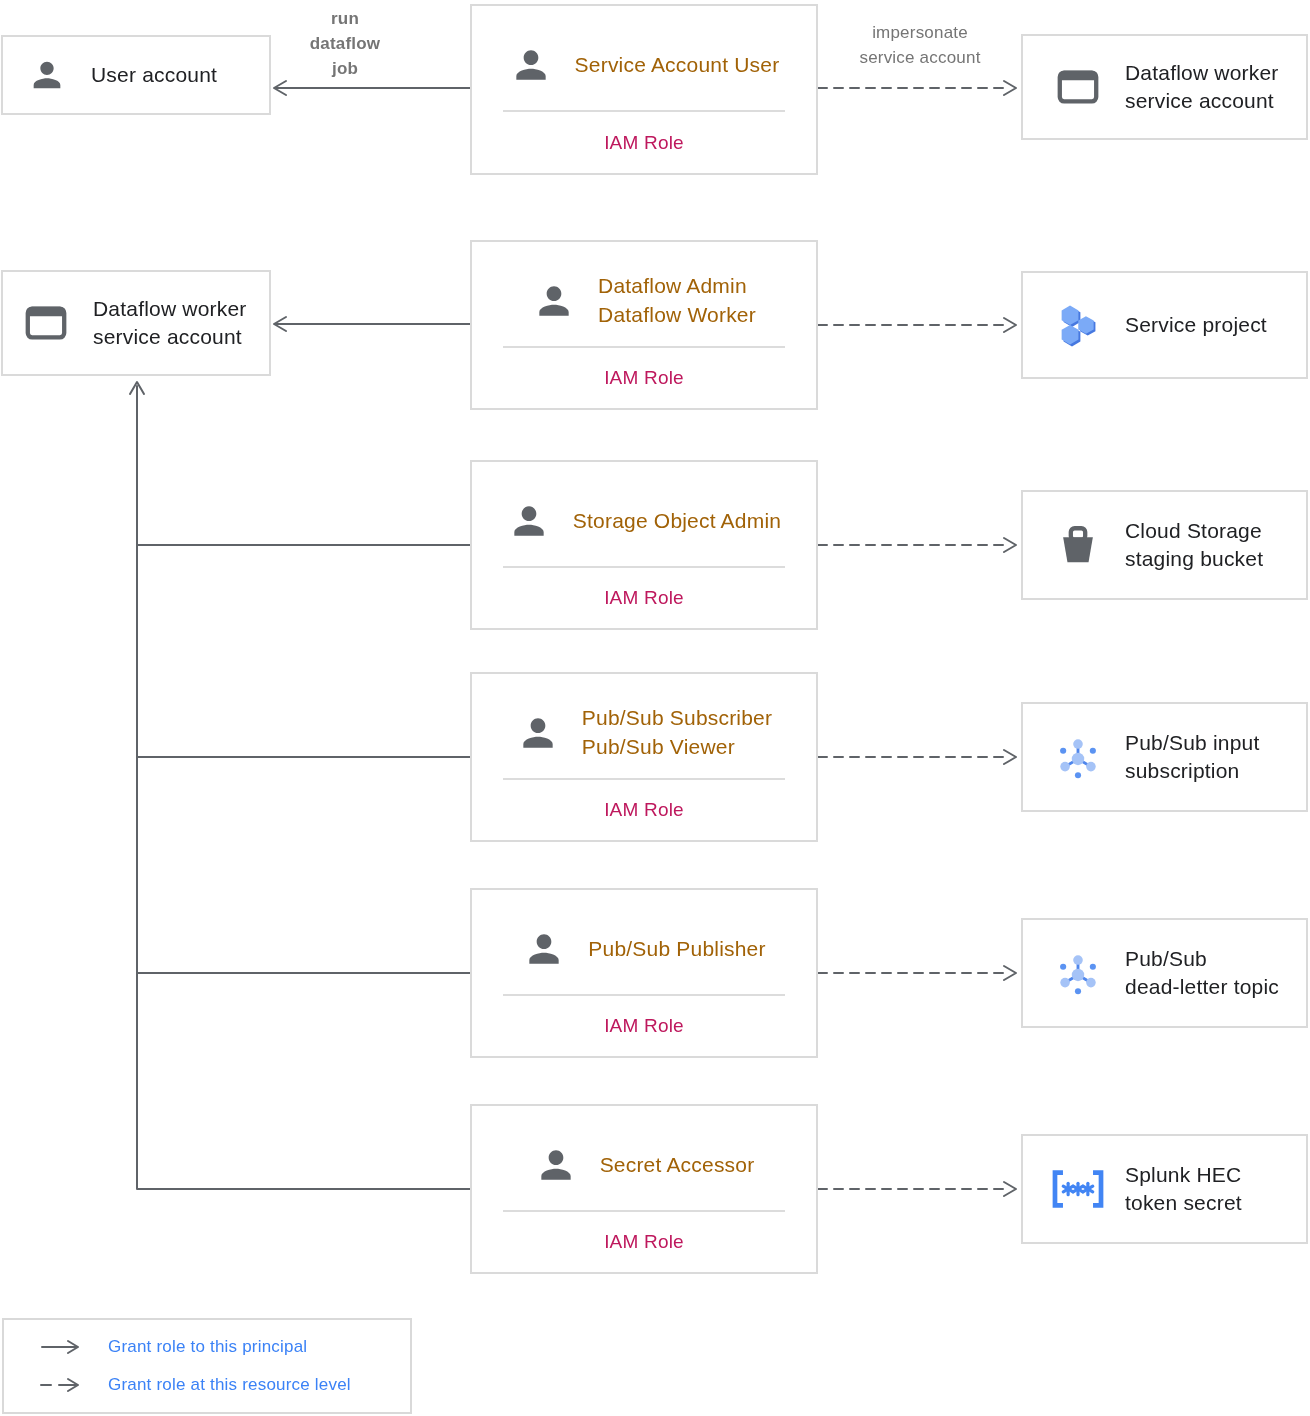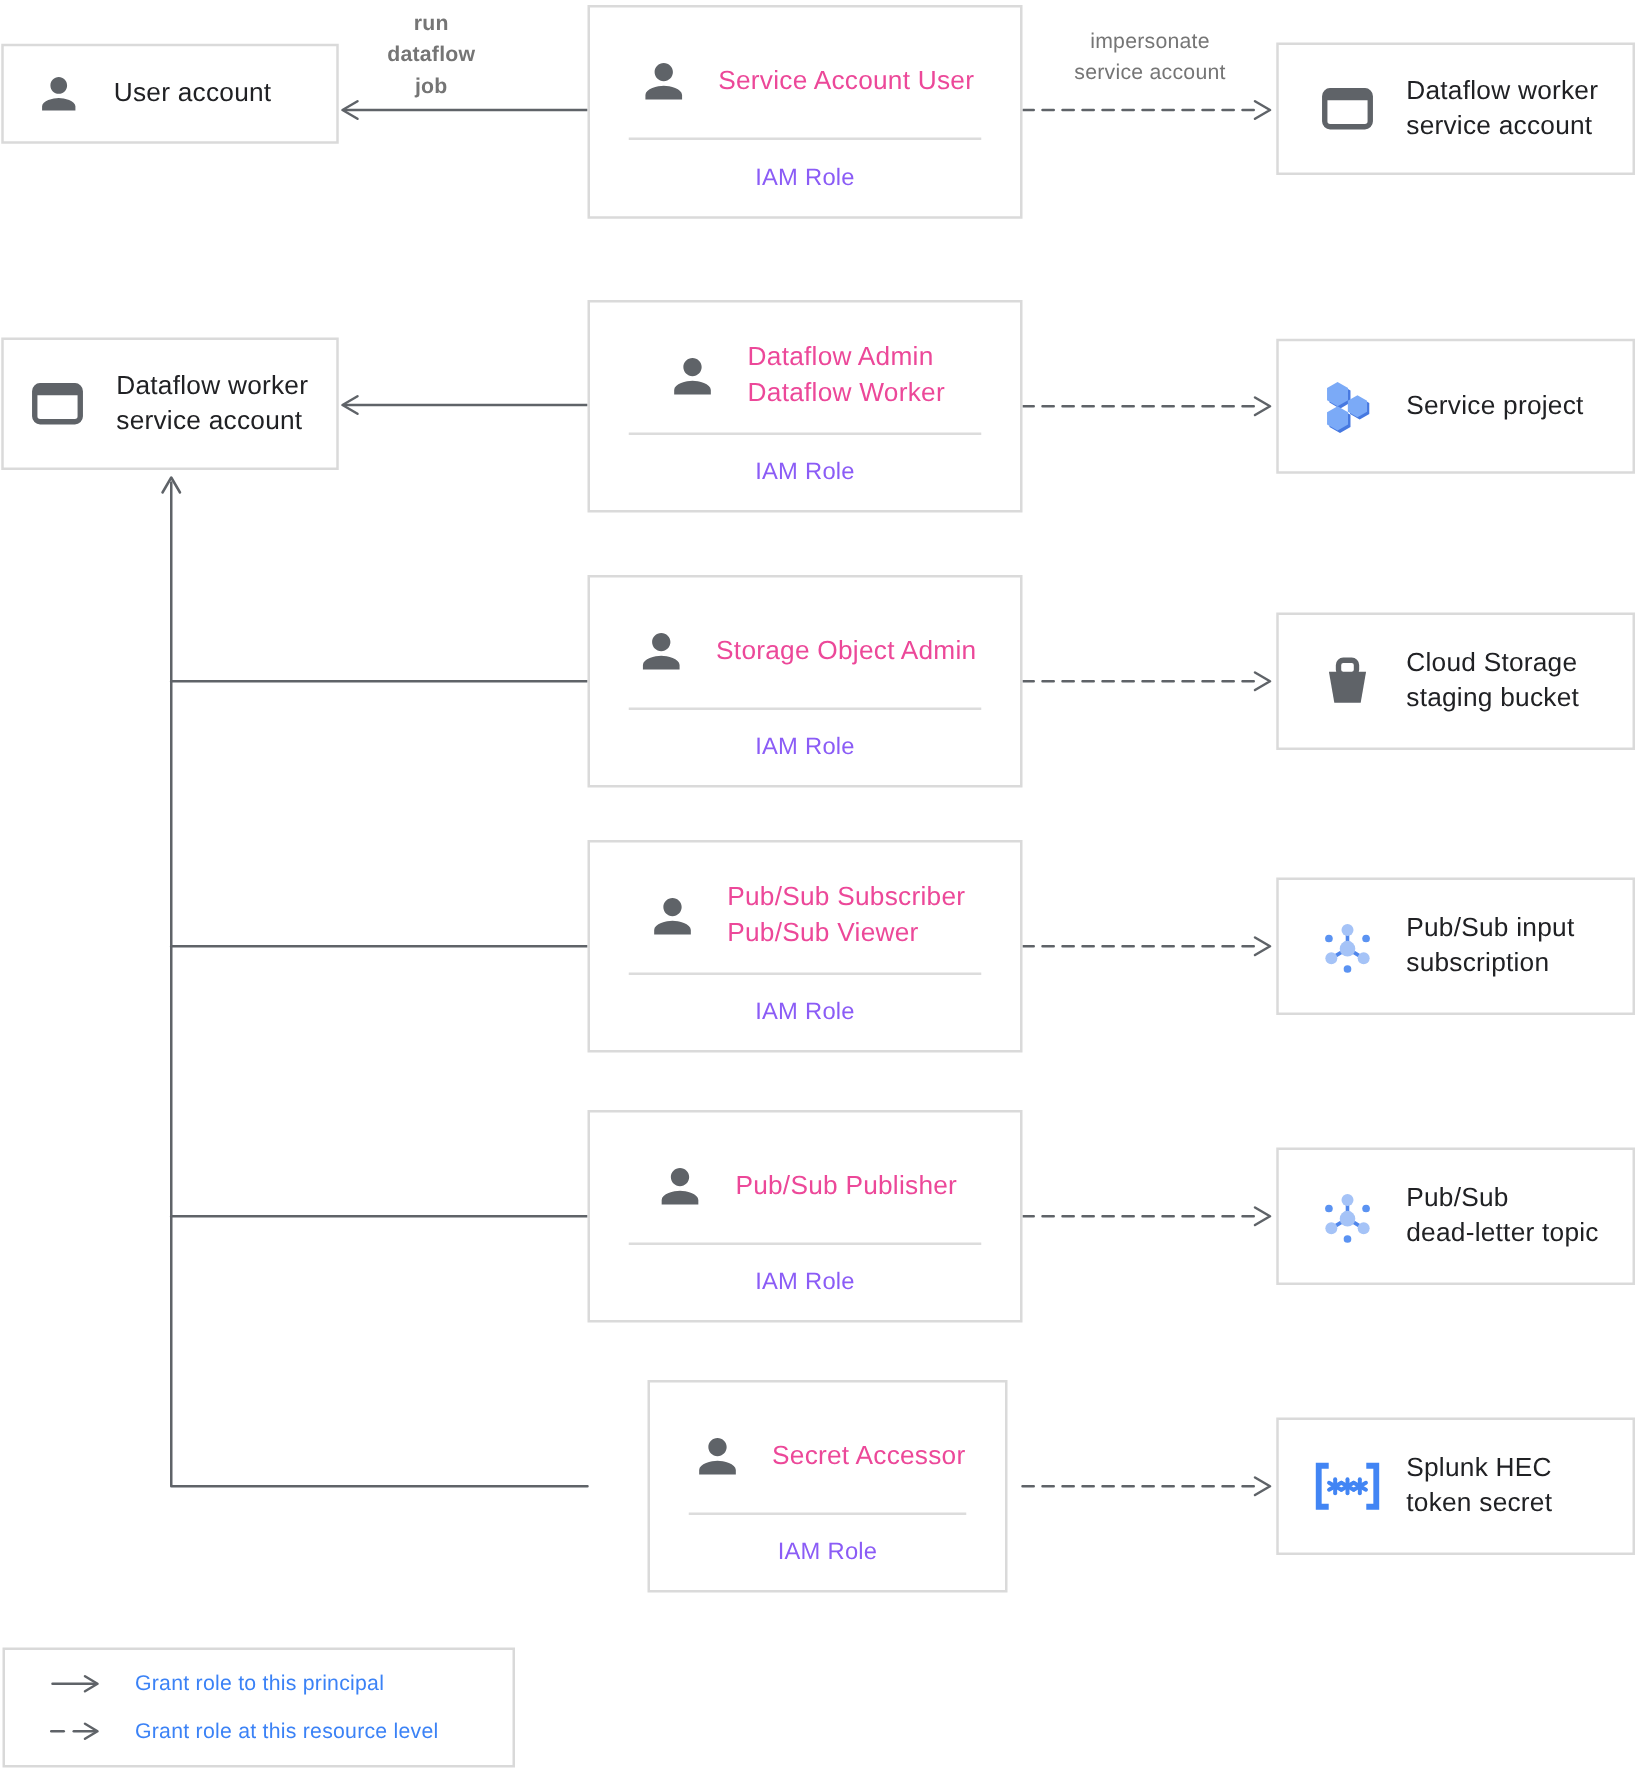--- a/index.html
+++ b/index.html
@@ -8,23 +8,23 @@
     font-family:"Liberation Sans","DejaVu Sans",sans-serif;
   }
   .box{position:absolute;background:#fff;border:2px solid #dadada;box-sizing:border-box;}
   
   .entity{display:flex;align-items:center;gap:24px;padding:0 16px 0 32px;}
   .entity .elabel{font-size:21px;color:#202124;line-height:1.33;white-space:pre-line;letter-spacing:.2px;}
   .entity svg{flex:0 0 auto;}
   
   .card{display:flex;flex-direction:column;}
   .card-top{height:104px;box-sizing:border-box;padding-top:14px;display:flex;align-items:center;justify-content:center;gap:22px;}
-  .card-title{font-size:21px;color:#ec4899;line-height:1.38;white-space:pre-line;letter-spacing:.2px;}
+  .card-title{font-size:21px;color:#a16207;line-height:1.38;white-space:pre-line;letter-spacing:.2px;}
   .card-divider{border-top:2px solid #dcdcdc;margin:0 31px;}
-  .card-bottom{flex:1;display:flex;align-items:center;justify-content:center;font-size:19px;color:#8b5cf6;letter-spacing:.2px;border-radius:14px;}
+  .card-bottom{flex:1;display:flex;align-items:center;justify-content:center;font-size:19px;color:#be185d;letter-spacing:.2px;border-radius:14px;}
   
   .edge-label{position:absolute;font-size:17px;color:#757575;text-align:center;line-height:25px;white-space:pre-line;letter-spacing:.2px;}
   
   #connectors{position:absolute;left:0;top:0;pointer-events:none;}
   
   .legend{position:absolute;left:2px;top:1318px;width:410px;height:96px;border:2px solid #d9d9d9;
     box-sizing:border-box;display:flex;flex-direction:column;justify-content:space-evenly;padding-left:36px;background:#fff;}
   .legend-row{display:flex;align-items:center;gap:20px;}
   .legend-row .llabel{font-size:17px;color:#3b82f6;letter-spacing:.2px;}
 </style>
@@ -145,21 +145,21 @@
     <div class="card-top">
       <svg viewBox="0 0 24 24" width="44" height="44">
           <path fill="#5f6368" d="M12 12c2.21 0 4-1.79 4-4s-1.79-4-4-4-4 1.79-4 4 1.79 4 4 4zm0 2c-2.67 0-8 1.34-8 4v2h16v-2c0-2.66-5.33-4-8-4z"></path>
         </svg>
       <span class="card-title">Pub/Sub Publisher</span>
     </div>
     <div class="card-divider"></div>
     <div class="card-bottom">IAM Role</div>
   </div>
 
-  <div class="box card" style="left:470px;top:1104px;width:288px;height:170px;margin-left:48px;">
+  <div class="box card" style="left:470px;top:1104px;width:348px;height:170px;">
     <div class="card-top">
       <svg viewBox="0 0 24 24" width="44" height="44">
           <path fill="#5f6368" d="M12 12c2.21 0 4-1.79 4-4s-1.79-4-4-4-4 1.79-4 4 1.79 4 4 4zm0 2c-2.67 0-8 1.34-8 4v2h16v-2c0-2.66-5.33-4-8-4z"></path>
         </svg>
       <span class="card-title">Secret Accessor</span>
     </div>
     <div class="card-divider"></div>
     <div class="card-bottom">IAM Role</div>
   </div>
 

